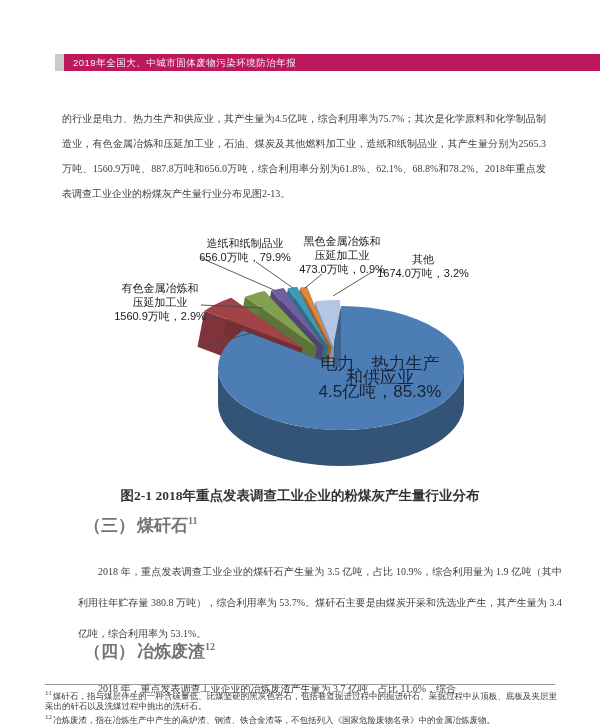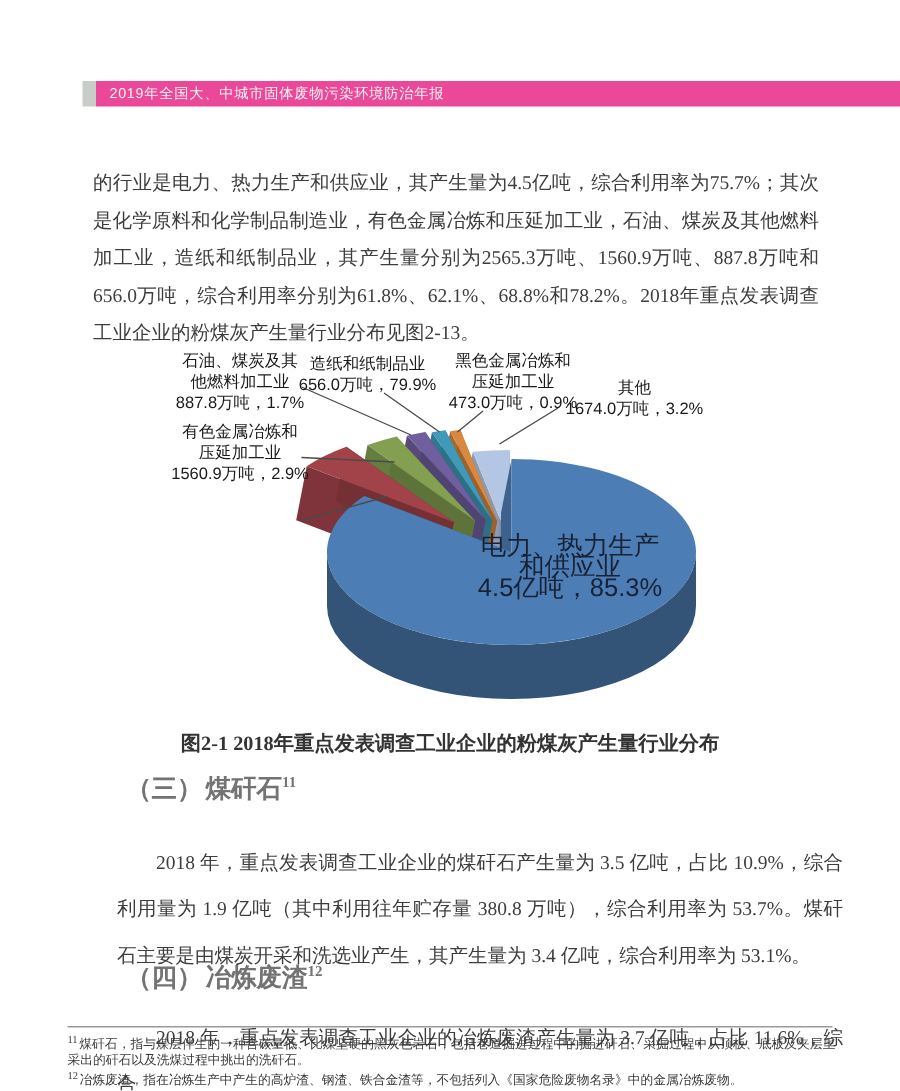--- a/index.html
+++ b/index.html
@@ -1,24 +1,24 @@
 <!DOCTYPE html>
 <html><head>
 <meta charset="utf-8">
 <style>
   html,body{margin:0;padding:0;background:#fff;}
   .page{position:relative;width:600px;height:727px;background:#ffffff;overflow:hidden;
         font-family:"Liberation Serif", serif;color:#3d3d3d;}
   
   .topbar{position:absolute;top:54px;left:55px;right:0;height:17px;display:flex;}
   .bar-notch{width:9px;height:17px;background:#c9cdc9;}
-  .bar-green{flex:1;background:#ec4899;color:#f2f5f2;font-family:"Liberation Sans",sans-serif;
+  .bar-green{flex:1;background:#be185d;color:#f2f5f2;font-family:"Liberation Sans",sans-serif;
              font-size:9.5px;line-height:17px;padding-left:9px;letter-spacing:.5px;white-space:nowrap;}
   
-  .bodytext{position:absolute;left:62px;width:484px;font-size:13px;line-height:25px;
+  .bodytext{position:absolute;left:62px;width:484px;font-size:10px;line-height:25px;
             text-align:justify;color:#3d3d3d;}
   .p-intro{top:96px;}
   .p-sec{line-height:31px;text-indent:2em;margin-left:16px;}
   .p-sec3{top:546px;}
   .p-sec4{top:663px;}
   
   .chart{position:absolute;top:228px;left:60px;width:520px;height:252px;}
   .chart svg{position:absolute;top:0;left:0;}
   .callout{position:absolute;font-family:"Liberation Sans",sans-serif;font-size:11px;
            line-height:14px;color:#1a1a1a;text-align:center;white-space:pre-line;}
@@ -84,23 +84,20 @@
     <svg width="520" height="252" viewBox="0 0 520 252" style="pointer-events:none">
       <g stroke="#4a4a4a" stroke-width="0.9" fill="none">
         <path d="M141,30 L214,62"></path>
         <path d="M196,34 L233,60"></path>
         <path d="M262,46 L245,60"></path>
         <path d="M312,44 L273,68"></path>
         <path d="M141,77 L203,80"></path>
         <path d="M141,119 L198,103"></path>
       </g>
     </svg>
-    <div class="callout co-petro">石油、煤炭及其
-他燃料加工业
-887.8万吨，1.7%</div>
     <div class="callout co-paper">造纸和纸制品业
 656.0万吨，79.9%</div>
     <div class="callout co-ferrous">黑色金属冶炼和
 压延加工业
 473.0万吨，0.9%</div>
     <div class="callout co-other">其他
 1674.0万吨，3.2%</div>
     <div class="callout co-nonferrous">有色金属冶炼和
 压延加工业
 1560.9万吨，2.9%</div>

